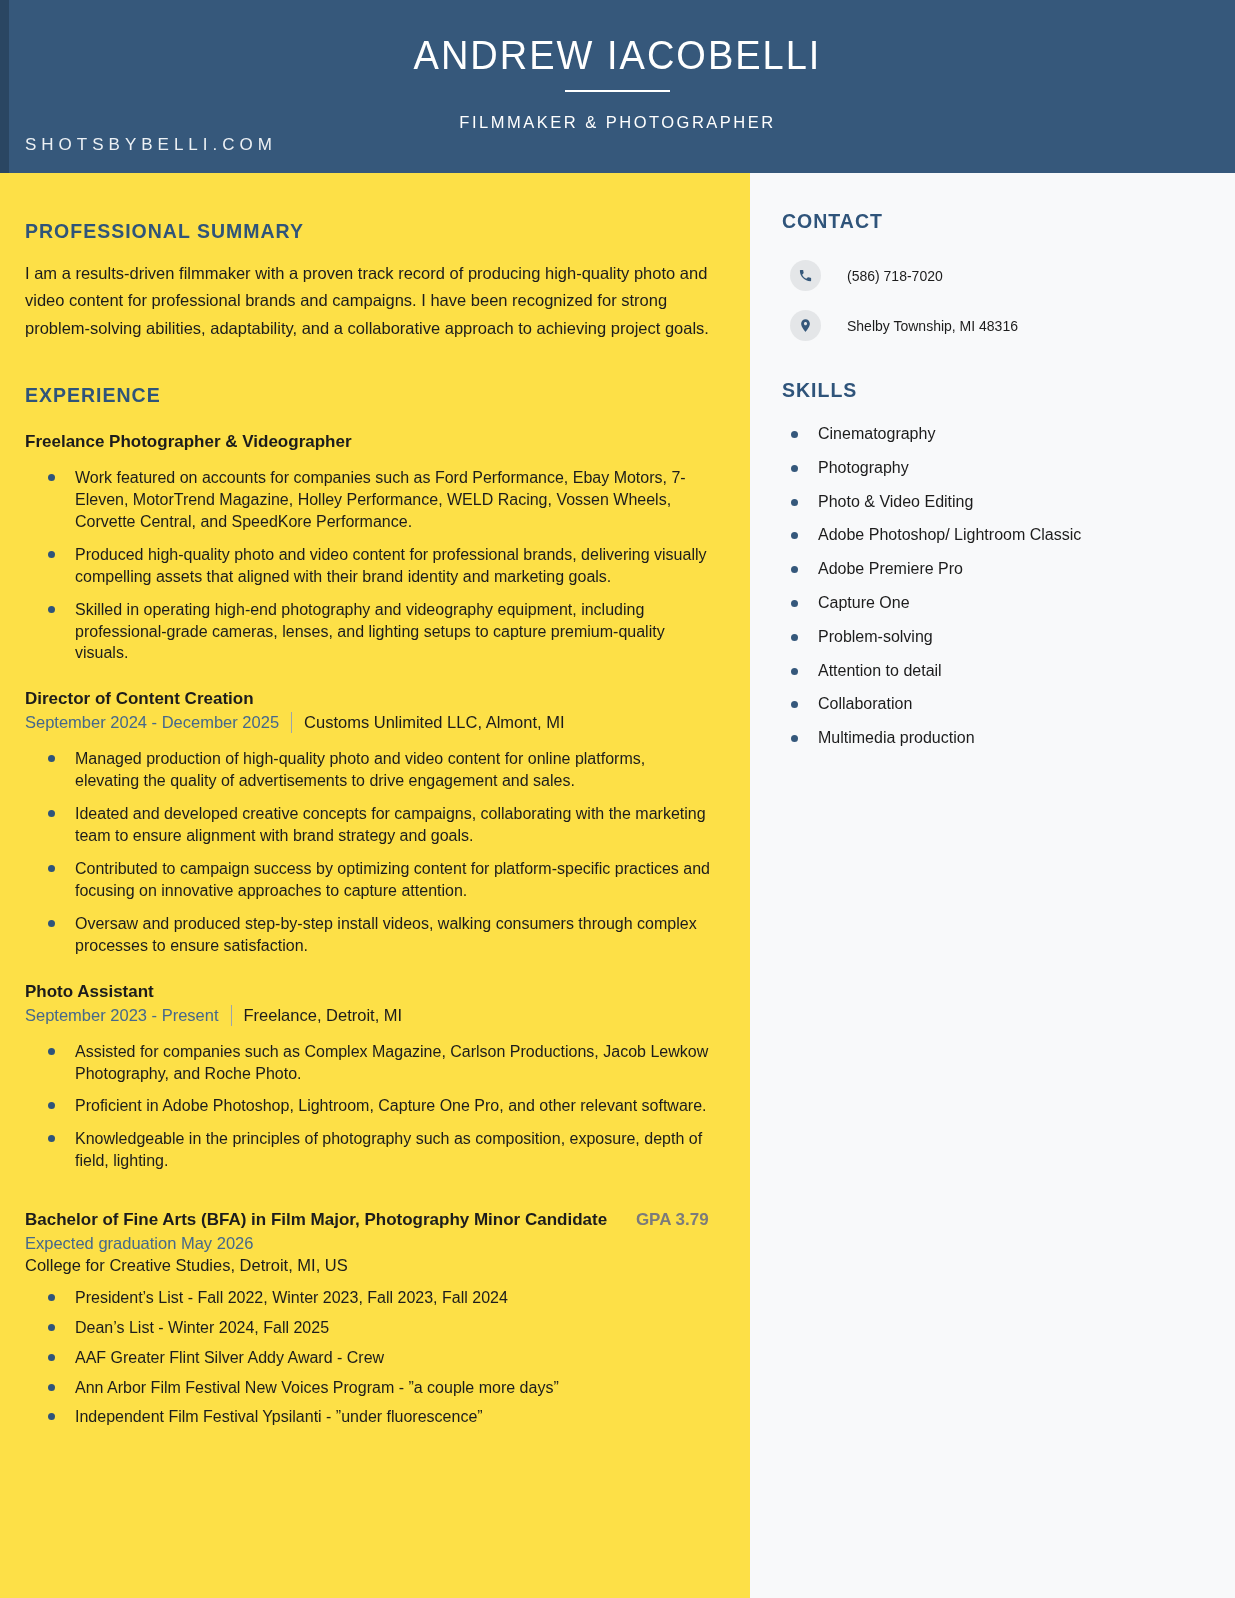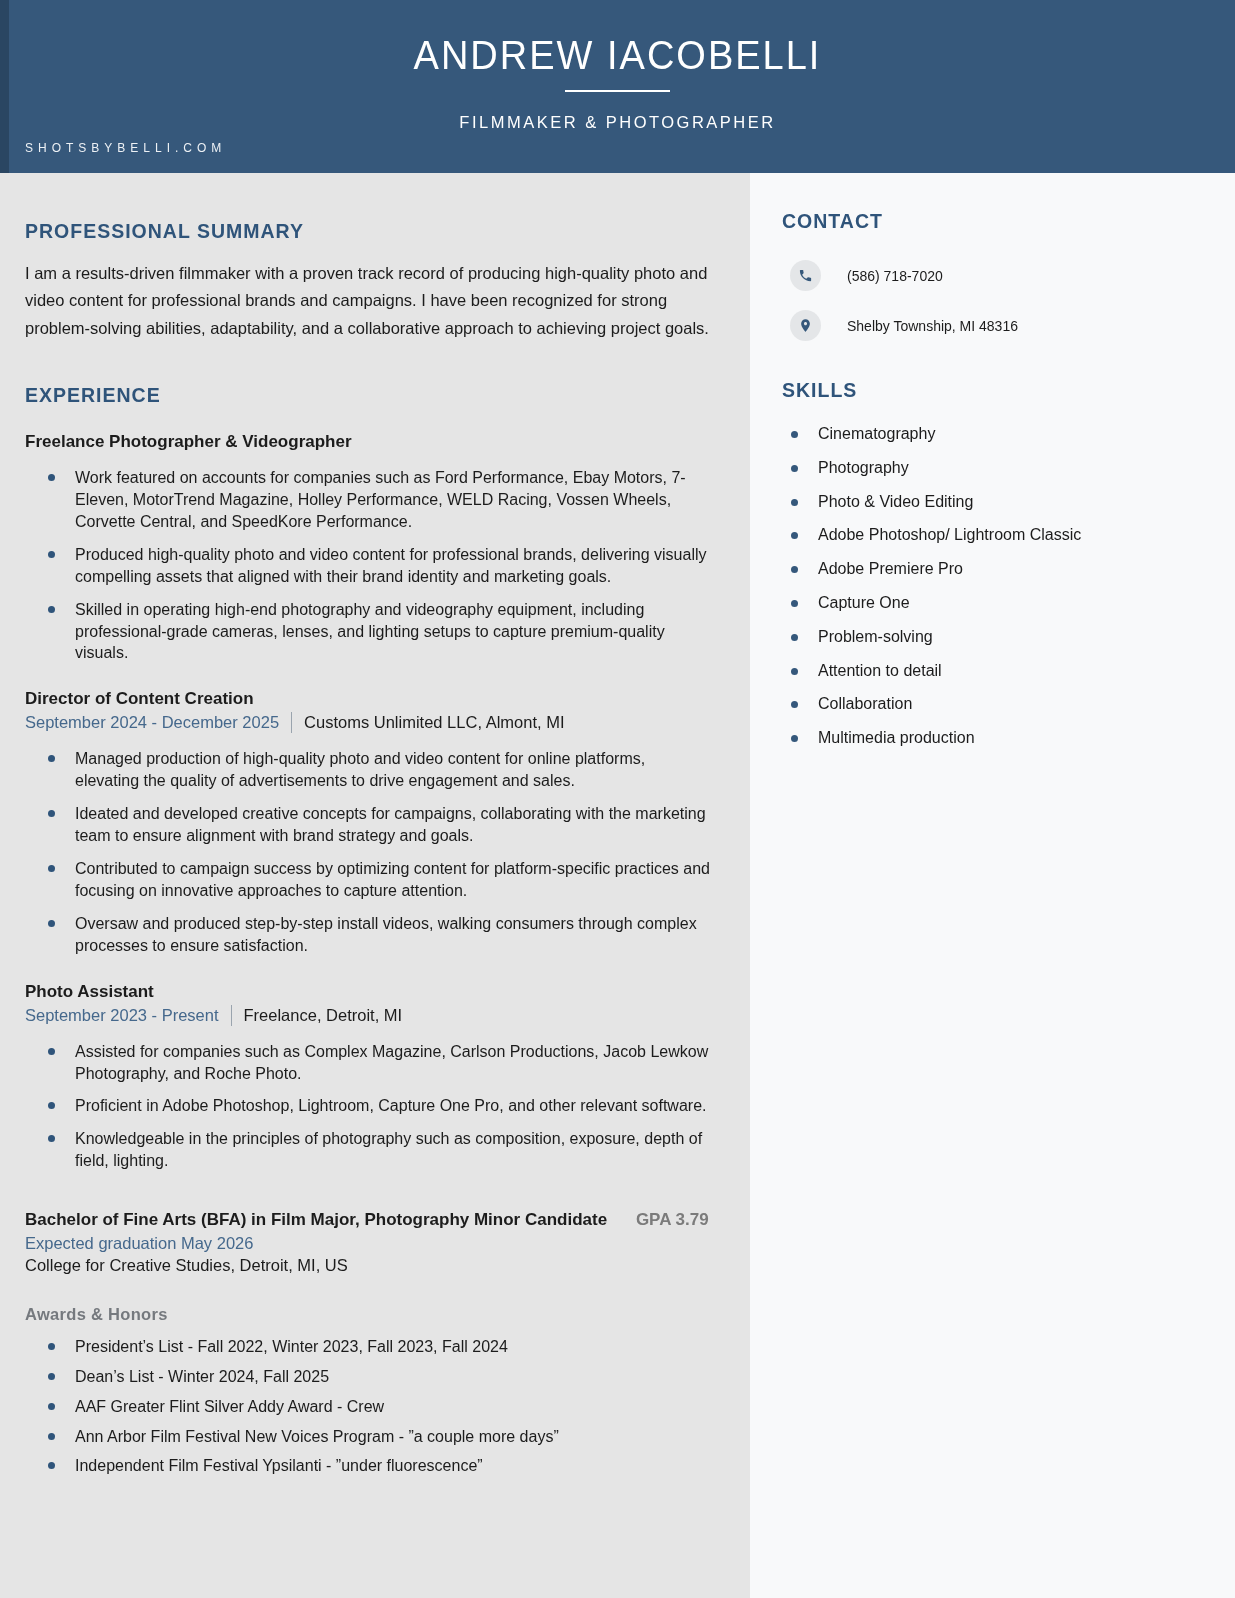--- a/index.html
+++ b/index.html
@@ -16,21 +16,21 @@
     --divider-gray:#9AA4AE;
   }
   *{box-sizing:border-box;}
   html,body{margin:0;padding:0;}
   body{
     width:1235px;height:1598px;
     font-family:"Liberation Sans", sans-serif;
     color:var(--body-text);
     background:#ffffff;
   }
-  .page{position:relative;width:1235px;height:1598px;overflow:hidden;background:#e5e5e5;}
+  .page{position:relative;width:1235px;height:1598px;overflow:hidden;background:#fde047;}
 
   
   .header{
     position:absolute;top:0;left:0;width:1235px;height:173px;
     background:var(--header-bg);color:#fff;
   }
   .header-stripe{
     position:absolute;left:0;top:0;width:9px;height:173px;
     background:var(--header-stripe);
   }
@@ -47,21 +47,21 @@
     margin:17px auto 0;
   }
   .person-title{
     margin-top:21px;
     text-align:center;
     font-size:16.5px;font-weight:normal;
     letter-spacing:2.5px;
   }
   .header-website{
     position:absolute;left:25px;bottom:18px;
-    font-size:12px;letter-spacing:5px;
+    font-size:17px;letter-spacing:5px;
     color:#EDF1F5;
   }
 
   
   .main{
     position:absolute;left:0;top:186px;width:750px;
     padding:0 38px 0 25px;
   }
   .sidebar{
     position:absolute;left:750px;top:173px;width:485px;height:1425px;
@@ -235,21 +235,20 @@
       </div>
     </section>
 
     <section class="education-section">
       <div class="degree-row">
         <span class="degree">Bachelor of Fine Arts (BFA) in Film Major, Photography Minor Candidate</span>
         <span class="gpa">GPA 3.79</span>
       </div>
       <div class="graduation">Expected graduation May 2026</div>
       <div class="school">College for Creative Studies,  Detroit, MI, US</div>
-      <div class="awards-heading">Awards &amp; Honors</div>
       <ul class="awards-list">
 
       <li>President’s List - Fall 2022, Winter 2023, Fall 2023, Fall 2024</li>
           <li>Dean’s List - Winter 2024, Fall 2025</li>
           <li>AAF Greater Flint Silver Addy Award - Crew</li>
           <li>Ann Arbor Film Festival New Voices Program - ”a couple more days”</li>
           <li>Independent Film Festival Ypsilanti - ”under fluorescence”</li>
         </ul>
     </section>
 

